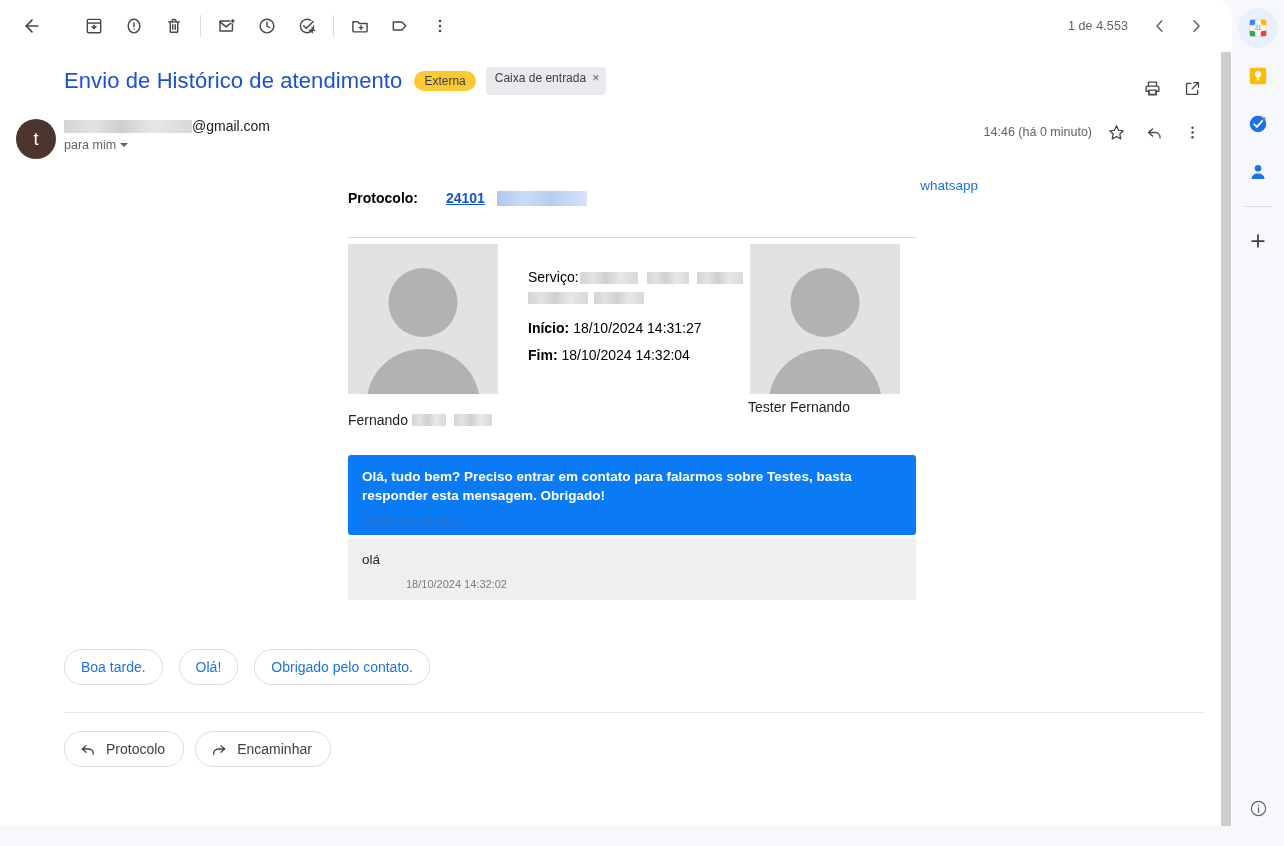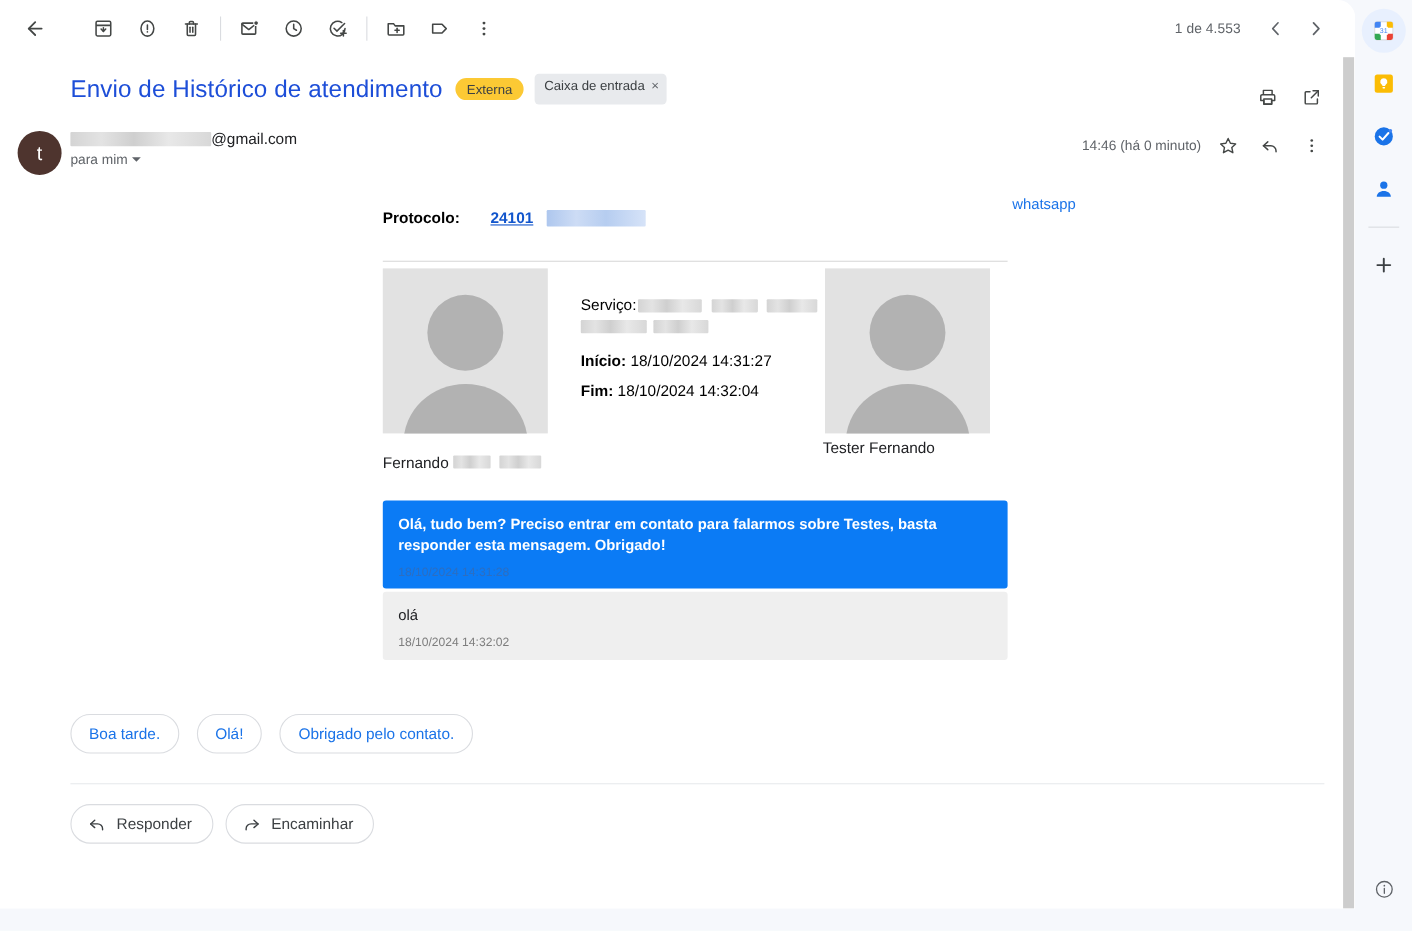--- a/index.html
+++ b/index.html
@@ -185,21 +185,21 @@
   .bubble-out .ts { font-size: 11px; color: #2d6ec0; margin-top: 10px; }
 
   .bubble-in {
     position: absolute; left: 284px; top: 368px;
     width: 568px;
     background: #efefef; color: #202124;
     padding: 12px 14px 10px 14px;
     border-radius: 3px;
   }
   .bubble-in .txt { font-size: 13.5px; line-height: 19px; }
-  .bubble-in .ts { font-size: 11px; color: #7d7d7d; margin-top: 9px; }
+  .bubble-in .ts { font-size: 11px; color: #7d7d7d; margin-top: 9px; margin-left: 44px; }
 
   
   .smart-replies {
     position: absolute; left: 64px; top: 649px;
     display: flex; gap: 16px;
   }
   .sr-btn {
     border: 1px solid #dadce0; border-radius: 18px;
     color: #1a73e8; background: #fff;
     font-size: 14px; line-height: 34px;
@@ -482,21 +482,21 @@
     </div>
 
     <div class="hr-bottom"></div>
 
     <div class="action-buttons">
       <div class="ab-btn">
         <svg width="18" height="18" viewBox="0 0 24 24" fill="none" stroke="currentColor" stroke-width="1.7" stroke-linecap="round" stroke-linejoin="round">
             <polyline points="9.5 7.5 4.5 12 9.5 16.5"></polyline>
             <path d="M4.5 12h8.5a6 6 0 0 1 6 6v1"></path>
           </svg>
-        <span>Responder</span>
+        <span>Protocolo</span>
       </div>
       <div class="ab-btn">
         <svg width="18" height="18" viewBox="0 0 24 24" fill="none" stroke="currentColor" stroke-width="1.7" stroke-linecap="round" stroke-linejoin="round">
             <polyline points="14.5 7.5 19.5 12 14.5 16.5"></polyline>
             <path d="M19.5 12H11a6 6 0 0 0-6 6v1"></path>
           </svg>
         <span>Encaminhar</span>
       </div>
     </div>
 

